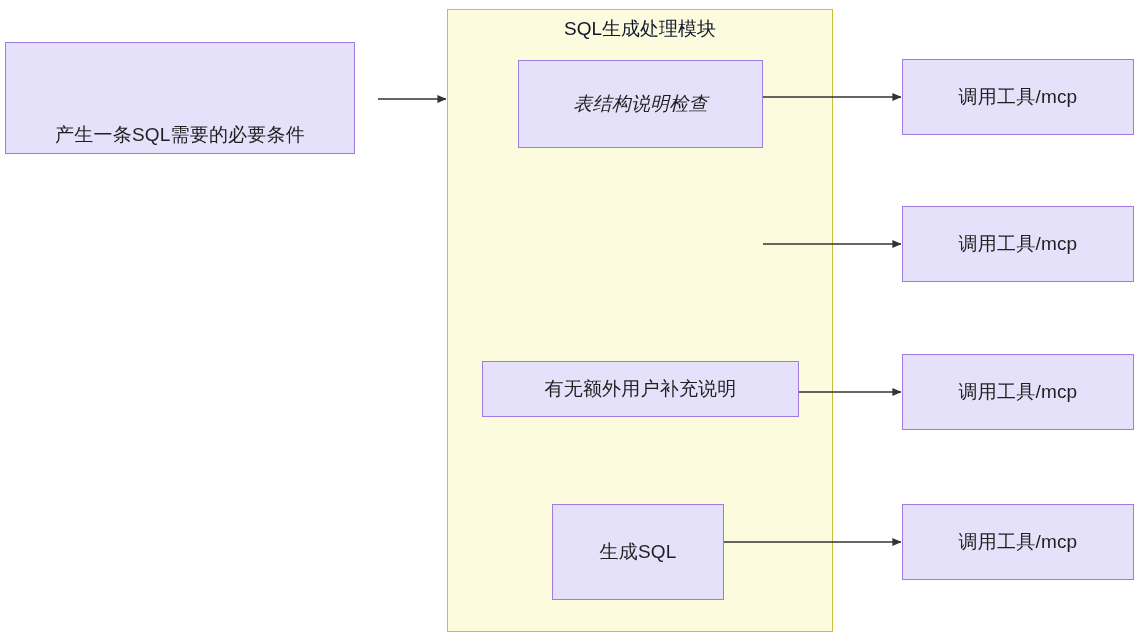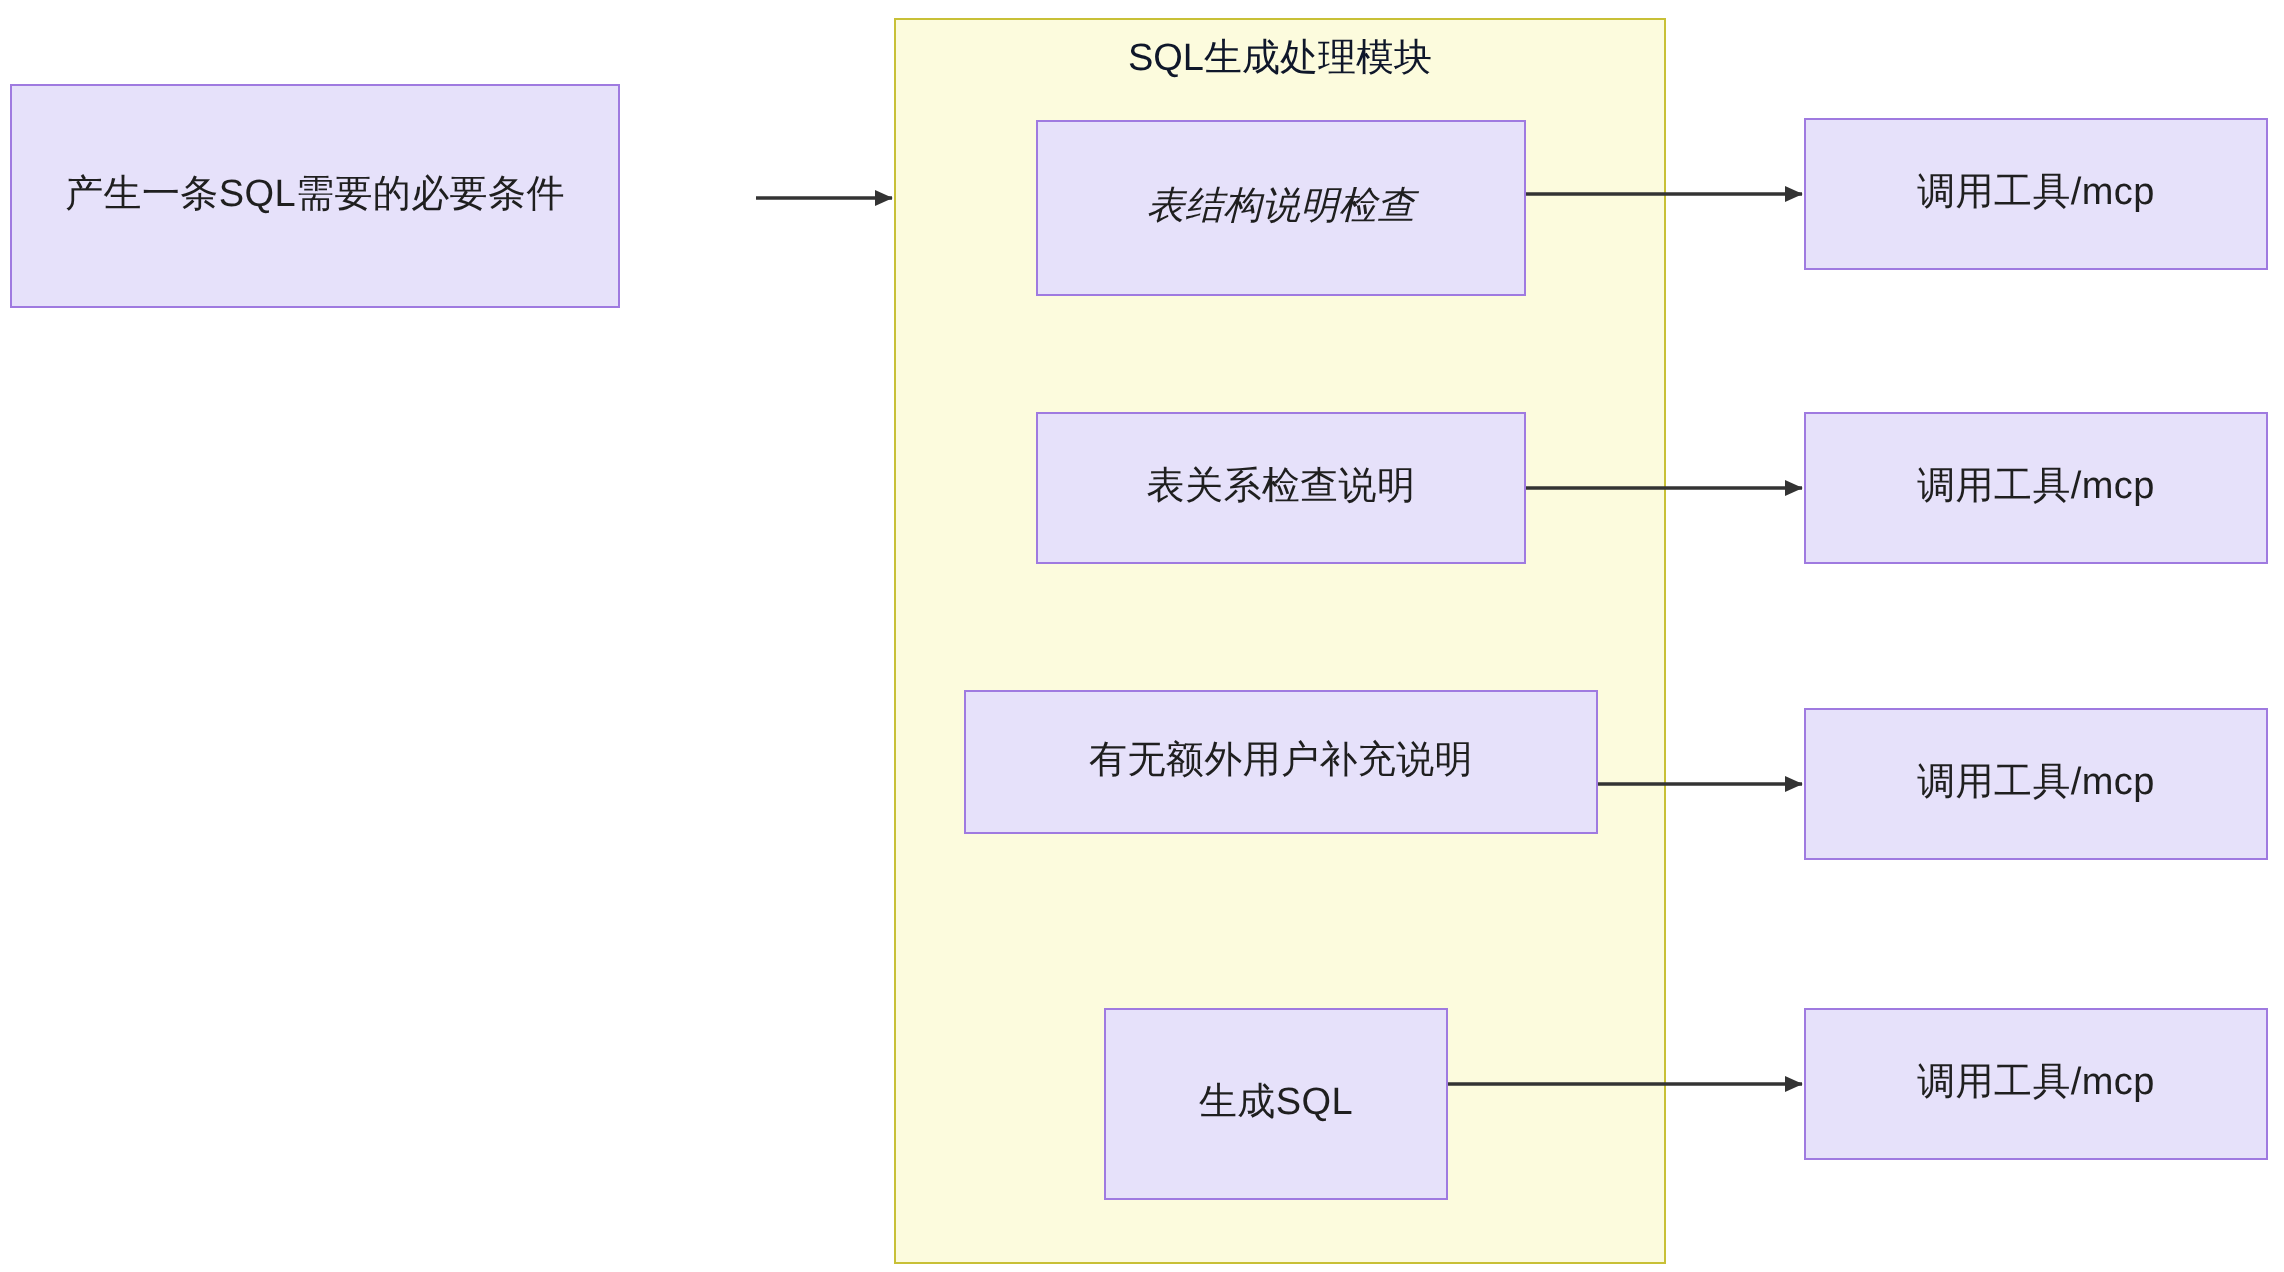--- a/index.html
+++ b/index.html
@@ -80,33 +80,30 @@
 
     <path class="edge-line" d="M763,97 L901,97" marker-end="url(#arrowhead)"></path>
 
     <path class="edge-line" d="M763,244 L901,244" marker-end="url(#arrowhead)"></path>
 
     <path class="edge-line" d="M799,392 L901,392" marker-end="url(#arrowhead)"></path>
 
     <path class="edge-line" d="M724,542 L901,542" marker-end="url(#arrowhead)"></path>
   </svg>
 
-  <div class="node" style="left:5px; top:42px; width:305px; height:112px;">
+  <div class="node" style="left:5px; top:42px; width:350px; height:112px;align-items:flex-end;">
     <span style="max-width:270px; display:inline-block;">产生一条SQL需要的必要条件</span>
   </div>
 
   <div class="node" style="left:518px; top:60px; width:245px; height:88px;font-style:italic;">
     <span>表结构说明检查</span>
   </div>
 
-  <div class="node" style="left:518px; top:206px; width:245px; height:76px;">
-    <span>表关系检查说明</span>
-  </div>
 
-  <div class="node" style="left:482px; top:345px; width:317px; height:72px;">
+  <div class="node" style="left:482px; top:361px; width:317px; height:56px;">
     <span>有无额外用户补充说明</span>
   </div>
 
   <div class="node" style="left:552px; top:504px; width:172px; height:96px;">
     <span>生成SQL</span>
   </div>
 
   <div class="node" style="left:902px; top:59px; width:232px; height:76px;">
     <span>调用工具/mcp</span>
   </div>

